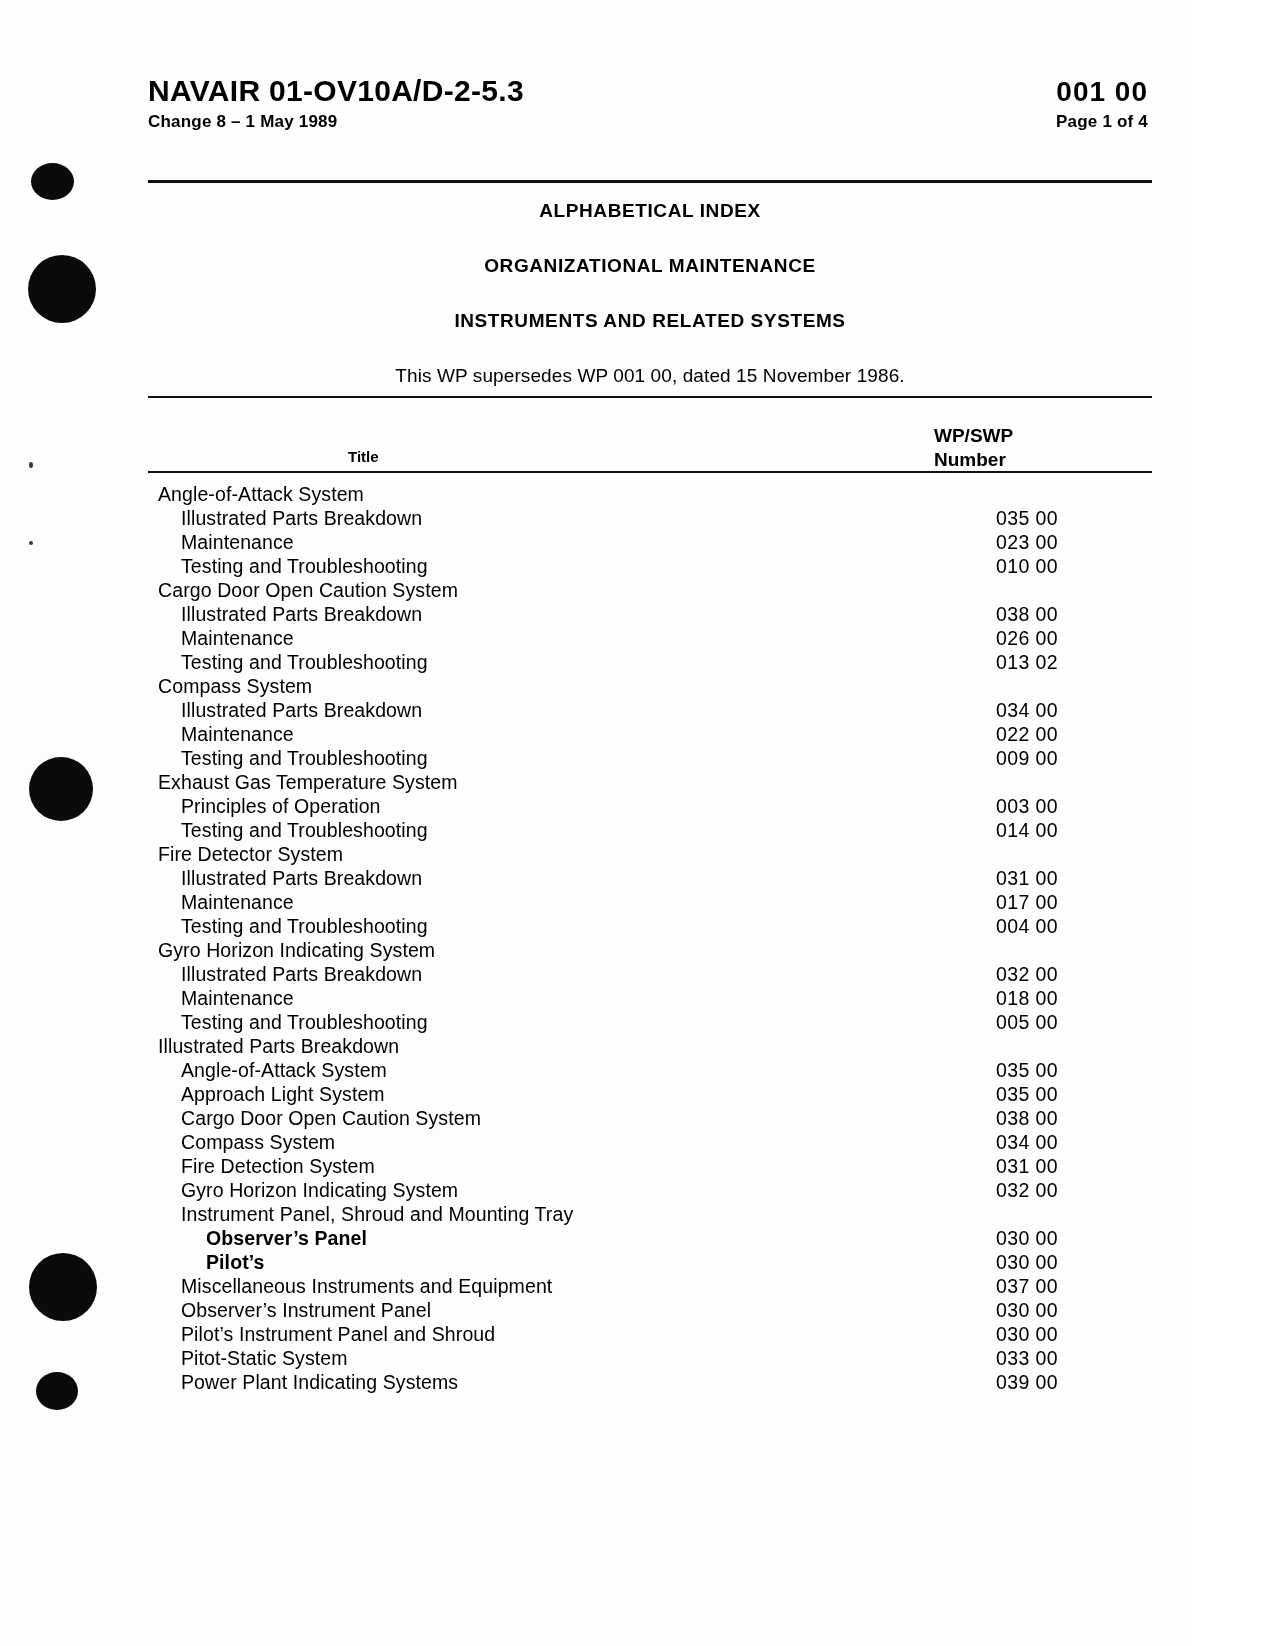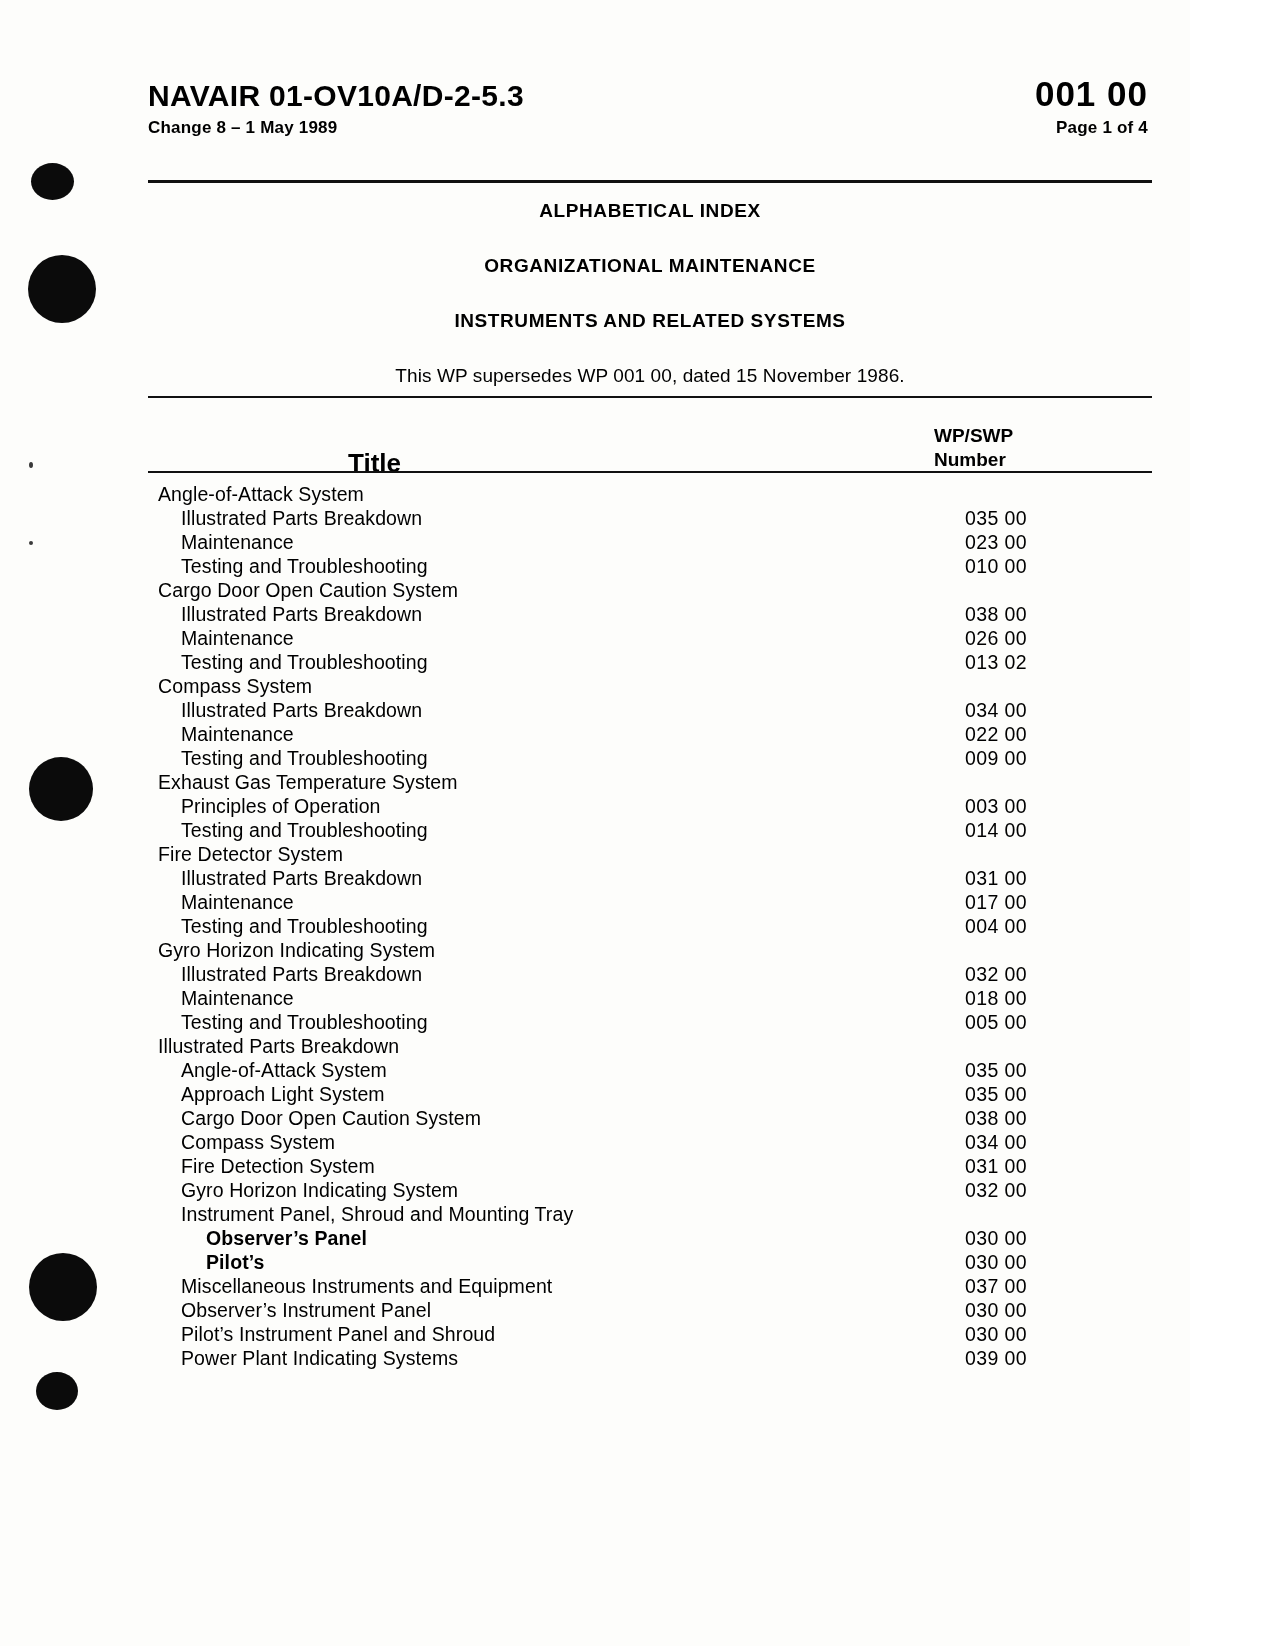--- a/index.html
+++ b/index.html
@@ -42,21 +42,21 @@
     display: flex;
     justify-content: space-between;
     align-items: baseline;
   }
   .doc-number {
     font-size: 30px;
     font-weight: bold;
     letter-spacing: 0.3px;
   }
   .wp-number {
-    font-size: 35px;
+    font-size: 28px;
     font-weight: bold;
     letter-spacing: 1px;
   }
   .header-row.sub {
     margin-top: 4px;
   }
   .change-line, .page-line {
     font-size: 17px;
     font-weight: bold;
     letter-spacing: 0.2px;
@@ -100,21 +100,21 @@
     position: absolute;
     left: 148px;
     top: 418px;
     width: 1004px;
     height: 55px;
   }
   .col-title {
     position: absolute;
     left: 200px;
     top: 30px;
-    font-size: 26px;
+    font-size: 15px;
     font-weight: bold;
   }
   .col-num {
     position: absolute;
     left: 786px;
     top: 6px;
     width: 140px;
     font-size: 19px;
     font-weight: bold;
     line-height: 24px;
@@ -141,21 +141,21 @@
     text-align: right;
   }
   .row.lvl0 .label { left: 10px; }
   .row.lvl1 .label { left: 33px; }
   .row.lvl2 .label { left: 58px; font-weight: bold; }
   .row .num {
     position: absolute;
     left: 786px;
     top: 0;
     width: 124px;
-    text-align: center;
+    text-align: right;
     font-size: 19.5px;
     letter-spacing: 0.4px;
   }
 </style>
 </head>
 <body>
 
 <div class="page">
 
   <div class="hole" style="left:31px; top:163px; width:43px; height:37px;"></div>
@@ -338,18 +338,22 @@
       </div>
       <div class="row lvl1">
         <span class="label">Observer’s Instrument Panel</span>
         <span class="num">030 00</span>
       </div>
       <div class="row lvl1">
         <span class="label">Pilot’s Instrument Panel and Shroud</span>
         <span class="num">030 00</span>
       </div>
       <div class="row lvl1">
+        <span class="label">Pitot-Static System</span>
+        <span class="num">033 00</span>
+      </div>
+      <div class="row lvl1">
         <span class="label">Power Plant Indicating Systems</span>
         <span class="num">039 00</span>
       </div>
     </div>
 
 </div>
 
 </body></html>

